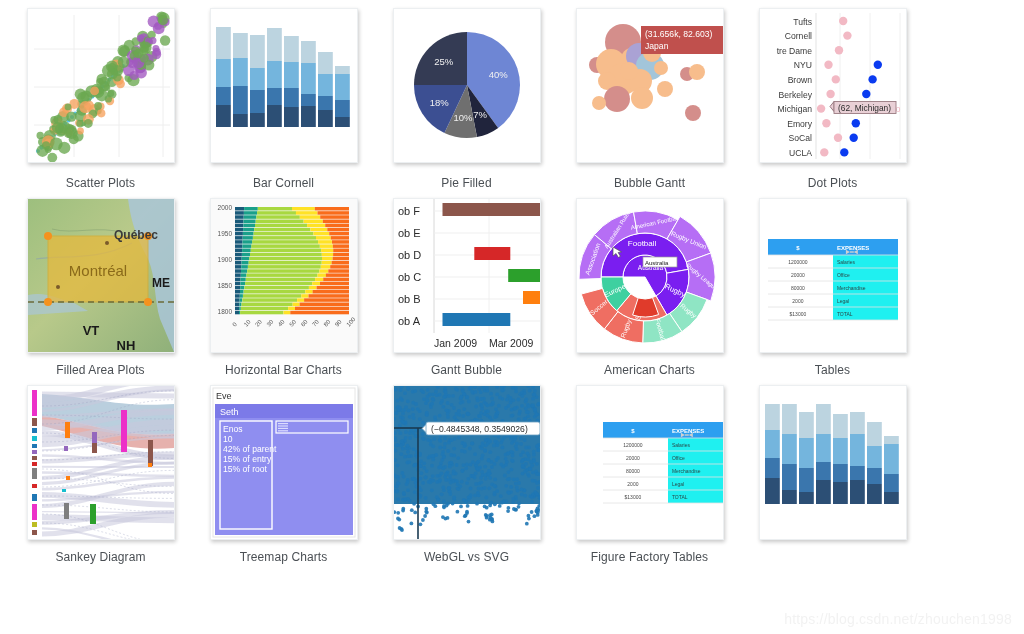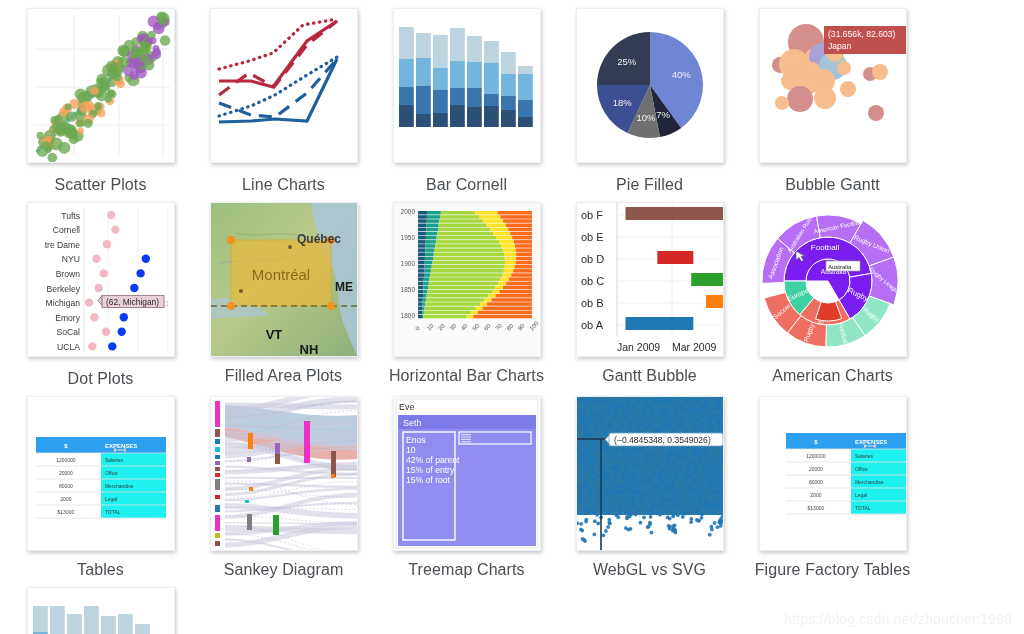--- a/index.html
+++ b/index.html
@@ -38,21 +38,21 @@
     left: 0; top: 0;
     width: 148px; height: 155px;
     background: #ffffff;
     border: 1px solid #eceff1;
     box-shadow: 1px 2px 4px rgba(0,0,0,0.22);
     overflow: hidden;
     box-sizing: border-box;
   }
   .caption {
     margin-top: 13px;
-    font-size: 16px;
+    font-size: 12px;
     color: #4a4f54;
     text-align: center;
     letter-spacing: .1px;
     white-space: nowrap;
   }
   .row2 .thumb-wrap { height: 152px; }
   svg { display:block; }
   .watermark {
     position: absolute;
     right: 12px; bottom: 7px;
@@ -249,36 +249,20 @@
                 <circle cx="106.1" cy="66.5" r="4.6" fill="#a158c0" opacity="0.78"></circle>
                 <circle cx="124.9" cy="31.6" r="3.6" fill="#a158c0" opacity="0.78"></circle>
                 <circle cx="110.6" cy="44.5" r="4.8" fill="#6aa84f" opacity="0.78"></circle>
               </g>
           </svg>
         </div>
       </div>
       <div class="caption">Scatter Plots</div>
     </div>
 
-    <div class="cell">
-      <div class="thumb-wrap">
-        <div class="thumb">
-          <svg width="146" height="153" viewBox="0 0 146 153">
-            <rect x="0" y="0" width="146" height="153" fill="#fff"></rect>
-            <polyline points="8,60 38,52 62,44 92,16 126,10" fill="none" stroke="#b9273e" stroke-width="3.2" stroke-dasharray="0.5 5.5" stroke-linecap="round"></polyline>
-            <polyline points="8,86 38,64 63,78 96,36 126,12" fill="none" stroke="#b9273e" stroke-width="3.2" stroke-dasharray="13 8"></polyline>
-            <polyline points="8,72 40,72 62,78 96,32 126,12" fill="none" stroke="#b9273e" stroke-width="3.2"></polyline>
-            <polyline points="8,107 40,97 64,86 96,66 126,48" fill="none" stroke="#1f5f9e" stroke-width="3.2" stroke-dasharray="0.5 5.5" stroke-linecap="round"></polyline>
-            <polyline points="8,94 40,106 64,108 96,84 126,50" fill="none" stroke="#1f5f9e" stroke-width="3.2" stroke-dasharray="13 8"></polyline>
-            <polyline points="8,113 40,112 64,110 96,112 126,50" fill="none" stroke="#1f5f9e" stroke-width="3.2"></polyline>
-          </svg>
-        </div>
-      </div>
-      <div class="caption">Line Charts</div>
-    </div>
 
     <div class="cell">
       <div class="thumb-wrap">
         <div class="thumb">
           <svg width="146" height="153" viewBox="0 0 146 153" id="bar-svg">
             <rect x="0" y="0" width="146" height="153" fill="#fff"></rect>
           <rect x="5.0" y="18.0" width="14.8" height="32.0" fill="#bcd4e0"></rect>
               <rect x="5.0" y="50.0" width="14.8" height="28.0" fill="#74b5dd"></rect>
               <rect x="5.0" y="78.0" width="14.8" height="18.0" fill="#3a76ad"></rect>
               <rect x="5.0" y="96.0" width="14.8" height="22.0" fill="#2c4f75"></rect>

